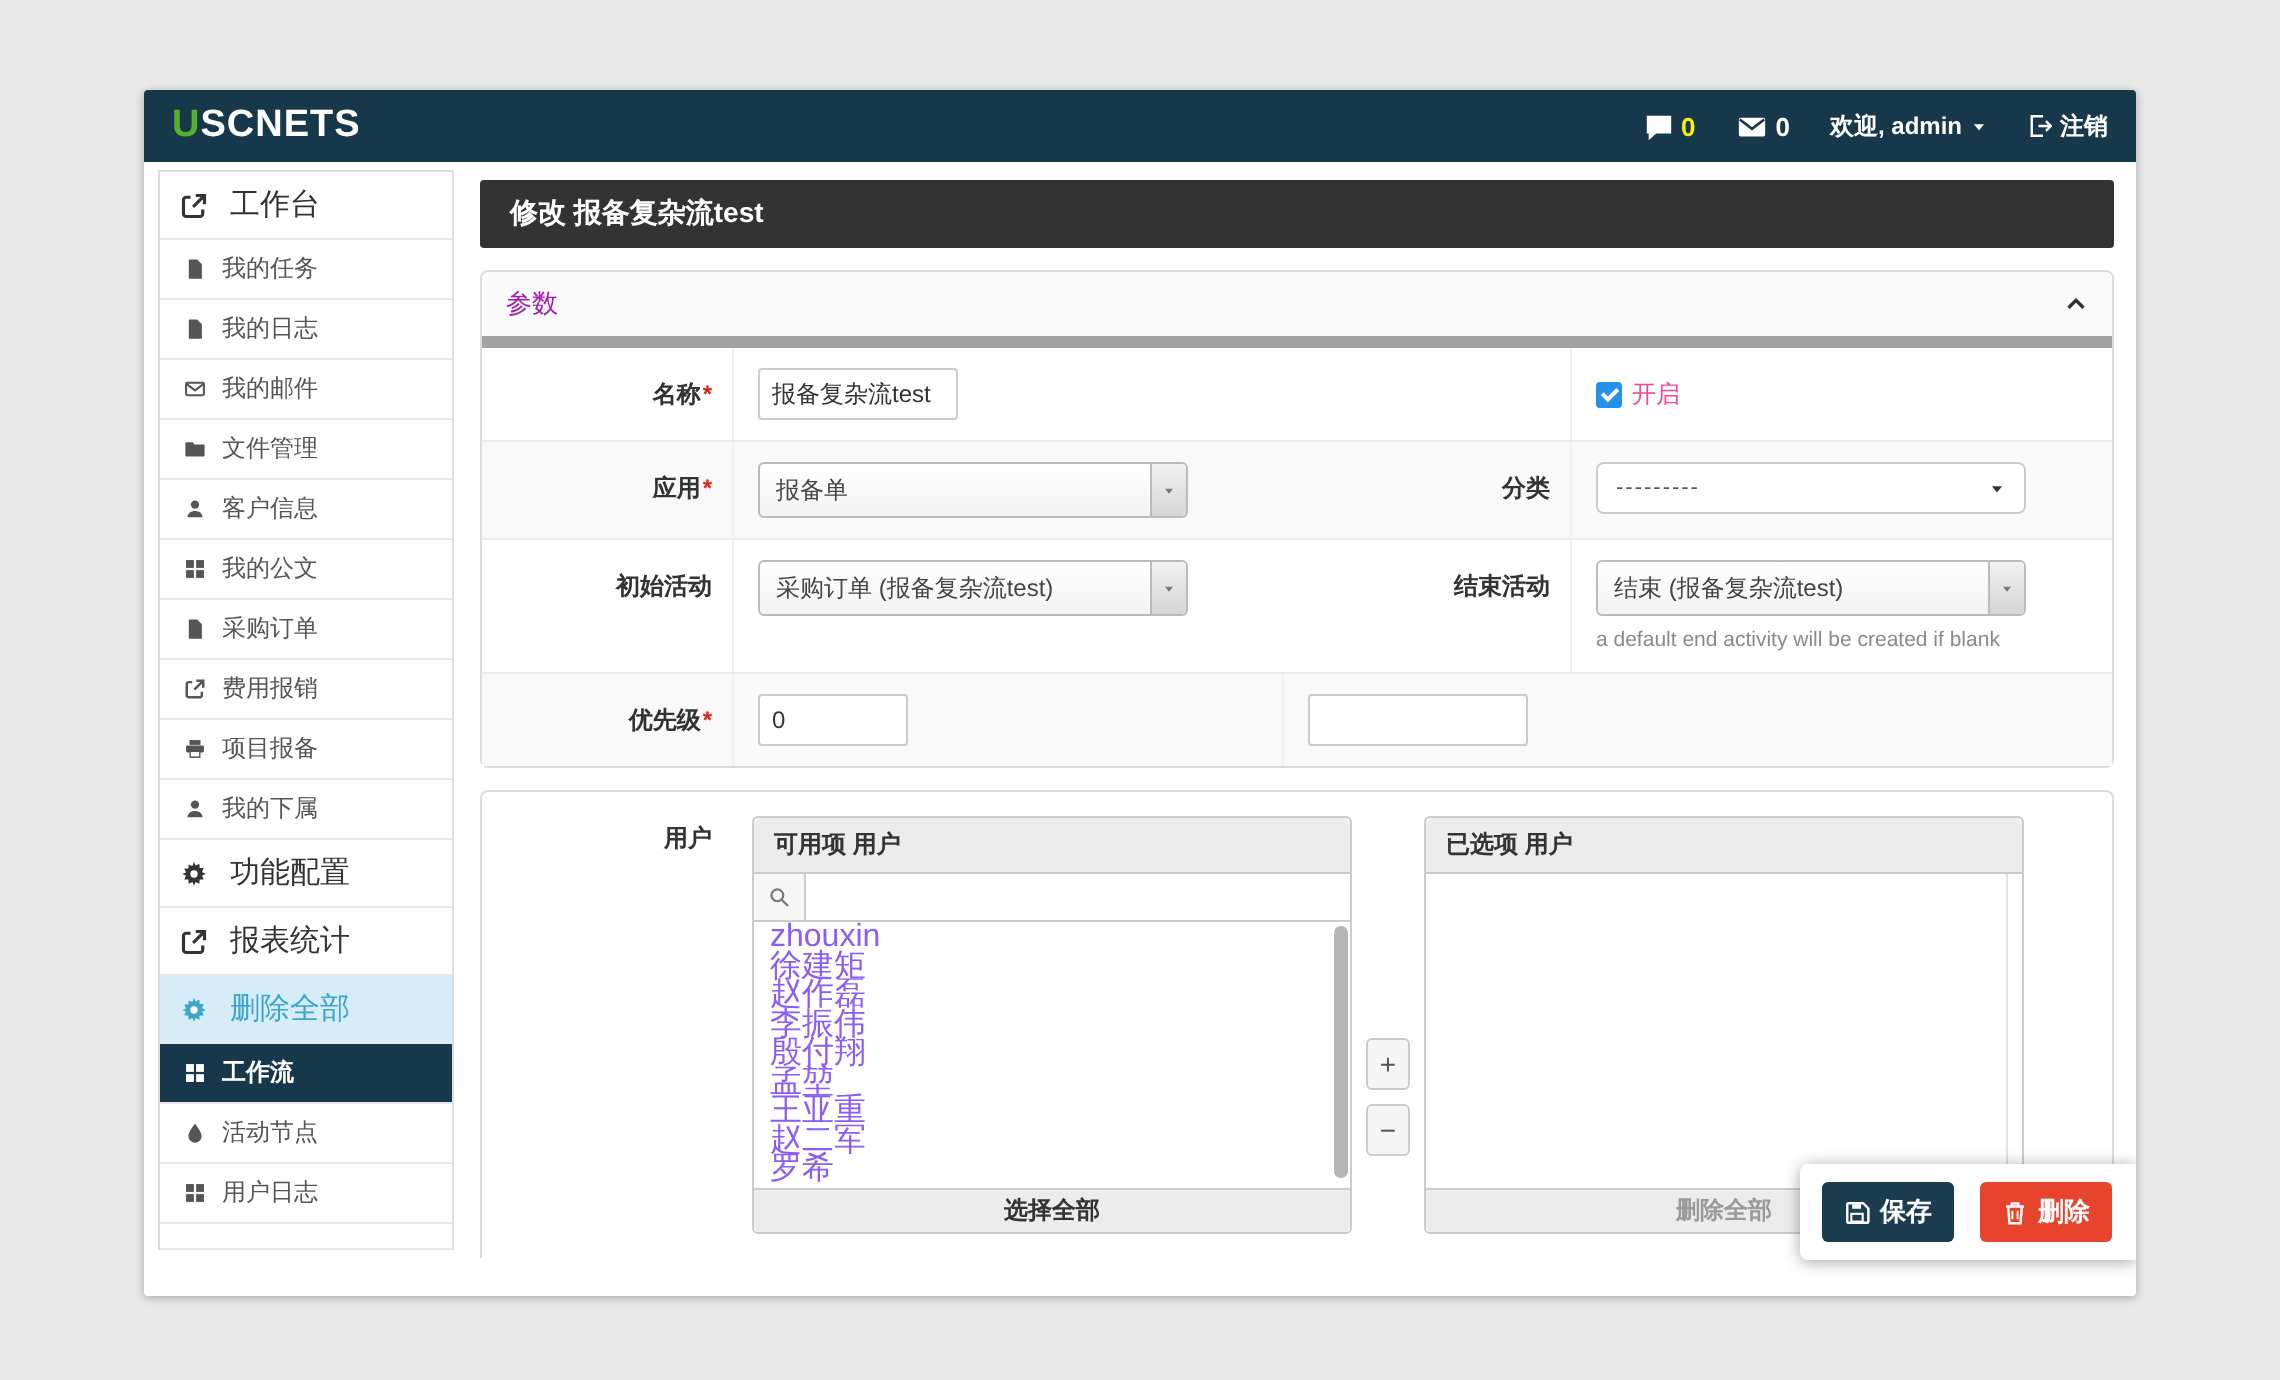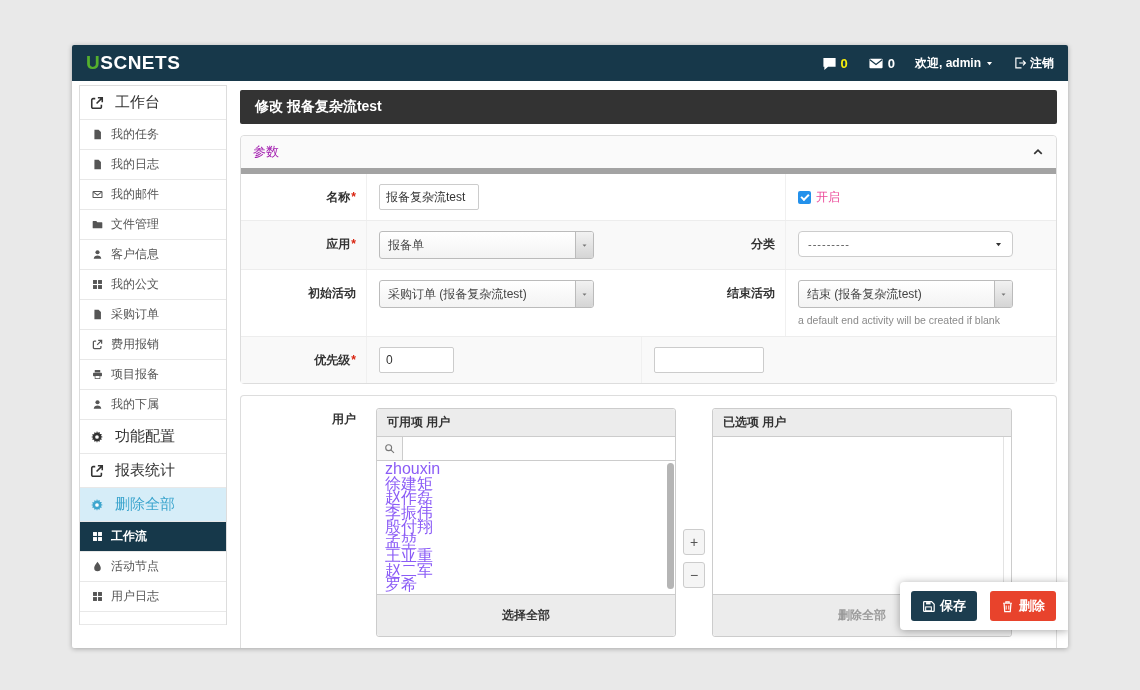--- a/index.html
+++ b/index.html
@@ -77,21 +77,21 @@
   .listbox { width:300px; border:1px solid #ccc; border-radius:3px; background:#fff; position:relative; }
   .lb-h { background:#ececec; border-bottom:1px solid #ccc; padding:5px 10px; font-size:12px; font-weight:bold;
           color:#333; border-radius:3px 3px 0 0; }
   .lb-search { display:flex; border-bottom:1px solid #ccc; height:24px; }
   .lb-search .sbtn { width:26px; border-right:1px solid #ccc; background:#f7f7f7; display:flex;
                      align-items:center; justify-content:center; color:#777; cursor:pointer; }
   .lb-search input { flex:1; border:none; outline:none; font-size:12px; padding:0 6px; font-family:inherit; }
   .lb-list { height:133px; overflow:hidden; position:relative; padding-top:1px; }
   .opt { font-size:16px; line-height:14.5px; padding:0 8px; color:#8b5cf6; cursor:pointer; white-space:nowrap; }
   .vscroll { position:absolute; top:2px; right:1px; width:7px; height:126px; background:#b5b5b5; border-radius:4px; }
-  .lb-foot { border-top:1px solid #ccc; background:#ececec; text-align:center; padding:12px; font-size:12px;
+  .lb-foot { border-top:1px solid #ccc; background:#ececec; text-align:center; padding:2px; font-size:12px;
              font-weight:bold; color:#333; cursor:pointer; border-radius:0 0 3px 3px; }
   .lb-foot.disabled { color:#9a9a9a; cursor:default; }
   .lb-empty { height:157px; position:relative; }
   .track { position:absolute; top:0; bottom:0; right:7px; border-left:1px solid #e3e3e3; }
   .midcol { width:36px; display:flex; flex-direction:column; align-items:center; padding-top:72px; gap:7px; }
   .mbtn { width:22px; height:26px; background:#f5f5f5; border:1px solid #ccc; border-radius:3px; color:#555;
           font-size:14px; line-height:1; cursor:pointer; font-family:inherit; }
 
   
   .actions { position:absolute; right:0; bottom:18px; background:#fff; border-radius:4px 0 0 4px;

